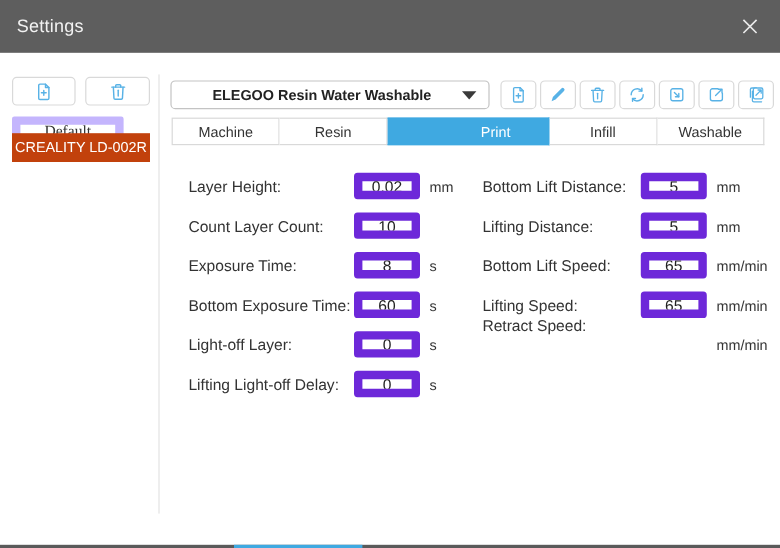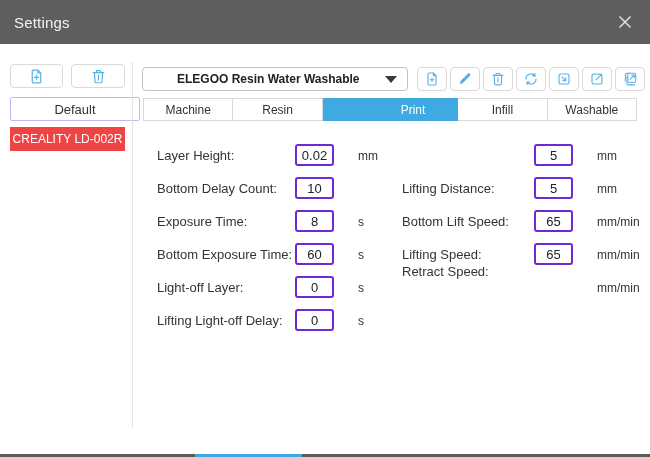--- a/index.html
+++ b/index.html
@@ -25,27 +25,27 @@
   }
 
   
   .sidebar-btn {
     position:absolute; background:#fff; border:1px solid #d9d9d9; border-radius:4px;
     display:flex; align-items:center; justify-content:center; cursor:pointer;
   }
   .btn-add-machine { left:10px; top:64px; width:53px; height:24px; }
   .btn-del-machine { left:71px; top:64px; width:54px; height:24px; }
   .btn-default {
-    position:absolute; left:10px; top:97px; width:130px; height:24px;
-    background:#fff; border:1px solid #c4b5fd; border-radius:2px;
-    font-size:13px; color:#333; display:flex; align-items:center; justify-content:center; cursor:pointer;
+    position:absolute; left:10px; top:97px; width:93px; height:24px;
+    background:#fff; border:7px solid #c4b5fd; border-radius:2px;
+    font-size:13px; color:#333; display:flex; align-items:center; justify-content:center; cursor:pointer;font-family:Liberation Serif, serif;
   }
   .machine-item {
-    position:absolute; left:10px; top:127px; width:115px; height:24px;
-    background:#ef4444; color:#fff; font-size:12px;
+    position:absolute; left:10px; top:111px; width:115px; height:24px;
+    background:#c2410c; color:#fff; font-size:12px;
     display:flex; align-items:center; justify-content:center; cursor:pointer;
   }
   .v-sep { position:absolute; left:132px; top:62px; width:1px; height:366px; background:#e3e3e3; }
 
   
   .resin-select {
     position:absolute; left:142px; top:67px; width:266px; height:24px;
     border:1px solid #c3c3c3; border-radius:4px; background:#fff;
     display:flex; align-items:center; cursor:pointer;
   }
@@ -67,21 +67,21 @@
     flex:1; border:1px solid #d9d9d9; border-left-width:0;
     background:#fff; font-size:12px; color:#333;
     display:flex; align-items:center; justify-content:center; cursor:pointer;
   }
   .tab:first-child { border-left-width:1px; }
   .tab.active { background:#3fa9e1; border-color:#3fa9e1; color:#fff;padding-left:46px; }
 
   
   .f-label { position:absolute; font-size:13px; color:#333; white-space:nowrap; }
   .f-input {
-    position:absolute; width:39px; height:22px; border:2px solid #6d28d9; border-radius:3px;
+    position:absolute; width:55px; height:22px; border:7px solid #6d28d9; border-radius:3px;
     font-family:"Liberation Sans", sans-serif; font-size:13px; color:#222; text-align:center;
     background:#fff; outline:none;
   }
   .f-unit { position:absolute; font-size:12px; color:#333; white-space:nowrap; }
 
   
   .bottom-strip { position:absolute; left:0; bottom:0; width:650px; height:3px; background:#5a5a5a; }
   .bottom-strip .blue-seg { position:absolute; left:195px; top:0; width:107px; height:3px; background:#3fa9e1; }
 
   svg { display:block; }
@@ -201,40 +201,41 @@
     <div class="tab">Resin</div>
     <div class="tab active">Print</div>
     <div class="tab">Infill</div>
     <div class="tab">Washable</div>
   </div>
 
   <span class="f-label" style="left:157px; top:148px;">Layer Height:</span>
   <input class="f-input" style="left: 295px; top: 144px;" value="0.02">
   <span class="f-unit" style="left:358px; top:149px;">mm</span>
 
-  <span class="f-label" style="left:157px; top:181px;">Bottom Delay Count:</span>
+  <span class="f-label" style="left:157px; top:181px;">Count Layer Count:</span>
   <input class="f-input" style="left: 295px; top: 177px;" value="10">
   <span class="f-unit" style="left:358px; top:182px;"></span>
 
   <span class="f-label" style="left:157px; top:214px;">Exposure Time:</span>
   <input class="f-input" style="left: 295px; top: 210px;" value="8">
   <span class="f-unit" style="left:358px; top:215px;">s</span>
 
   <span class="f-label" style="left:157px; top:247px;">Bottom Exposure Time:</span>
   <input class="f-input" style="left: 295px; top: 243px;" value="60">
   <span class="f-unit" style="left:358px; top:248px;">s</span>
 
   <span class="f-label" style="left:157px; top:280px;">Light-off Layer:</span>
   <input class="f-input" style="left: 295px; top: 276px;" value="0">
   <span class="f-unit" style="left:358px; top:281px;">s</span>
 
   <span class="f-label" style="left:157px; top:313px;">Lifting Light-off Delay:</span>
   <input class="f-input" style="left: 295px; top: 309px;" value="0">
   <span class="f-unit" style="left:358px; top:314px;">s</span>
 
+  <span class="f-label" style="left:402px; top:148px;">Bottom Lift Distance:</span>
   <input class="f-input" style="left: 534px; top: 144px;" value="5">
   <span class="f-unit" style="left:597px; top:149px;">mm</span>
 
   <span class="f-label" style="left:402px; top:181px;">Lifting Distance:</span>
   <input class="f-input" style="left: 534px; top: 177px;" value="5">
   <span class="f-unit" style="left:597px; top:182px;">mm</span>
 
   <span class="f-label" style="left:402px; top:214px;">Bottom Lift Speed:</span>
   <input class="f-input" style="left: 534px; top: 210px;" value="65">
   <span class="f-unit" style="left:597px; top:215px;">mm/min</span>

